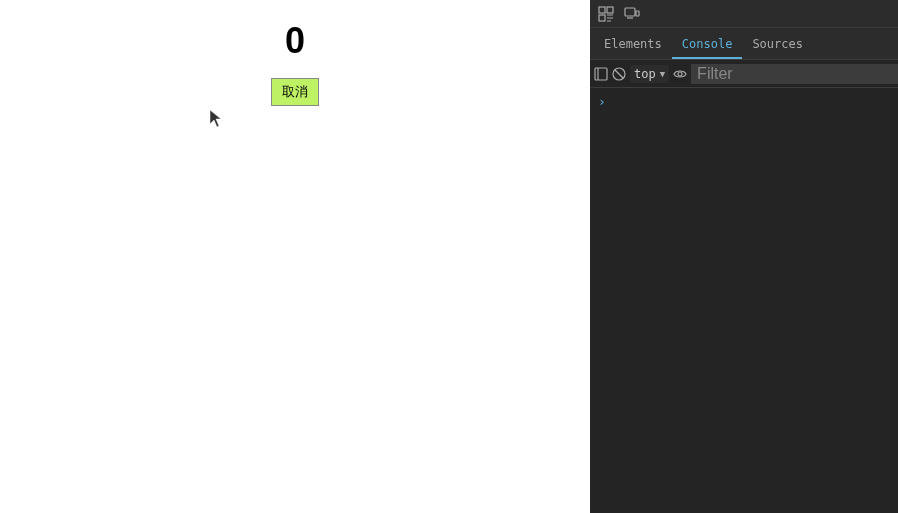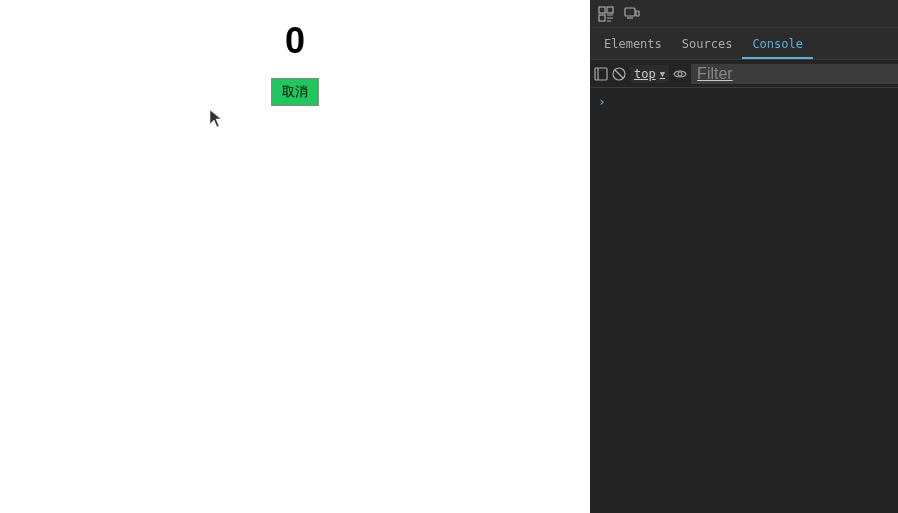--- a/index.html
+++ b/index.html
@@ -19,21 +19,21 @@
 
     #counter-display {
       font-size: 36px;
       font-weight: bold;
       color: #000;
       margin-bottom: 16px;
     }
 
     #cancel-button {
       border: 1px solid #888;
-      background: #22c55e;
+      background: #bef264;
       padding: 4px 10px;
       font-size: 13px;
       cursor: pointer;
       font-family: Arial, sans-serif;
     }
 
     
     #devtools-panel {
       width: 308px;
       height: 513px;
@@ -94,21 +94,20 @@
 
     
     #console-toolbar {
       display: flex;
       align-items: center;
       height: 28px;
       background: #242424;
       border-bottom: 1px solid #3c3c3c;
       padding: 0 4px;
       gap: 4px;
-      text-decoration: underline;
     }
 
     .console-icon {
       width: 20px;
       height: 20px;
       display: flex;
       align-items: center;
       justify-content: center;
       color: #aaa;
       cursor: pointer;
@@ -198,22 +197,22 @@
       <svg width="16" height="16" viewBox="0 0 16 16" fill="none">
         <rect x="1" y="2" width="10" height="8" rx="1" stroke="#aaa" stroke-width="1.2" fill="none"></rect>
         <rect x="12" y="5" width="3" height="5" rx="0.5" stroke="#aaa" stroke-width="1.2" fill="none"></rect>
         <line x1="3" y1="12" x2="9" y2="12" stroke="#aaa" stroke-width="1.2"></line>
       </svg>
     </div>
   </div>
 
   <div id="devtools-tabs">
     <div class="devtools-tab">Elements</div>
+    <div class="devtools-tab active">Console</div>
     <div class="devtools-tab">Sources</div>
-    <div class="devtools-tab active">Console</div>
   </div>
 
   <div id="console-toolbar">
     <div class="console-icon">
       <svg width="14" height="14" viewBox="0 0 14 14" fill="none">
         <rect x="1" y="1" width="12" height="12" rx="1" stroke="#aaa" stroke-width="1.2" fill="none"></rect>
         <line x1="4" y1="1" x2="4" y2="13" stroke="#aaa" stroke-width="1.2"></line>
       </svg>
     </div>
     <div class="console-icon">

